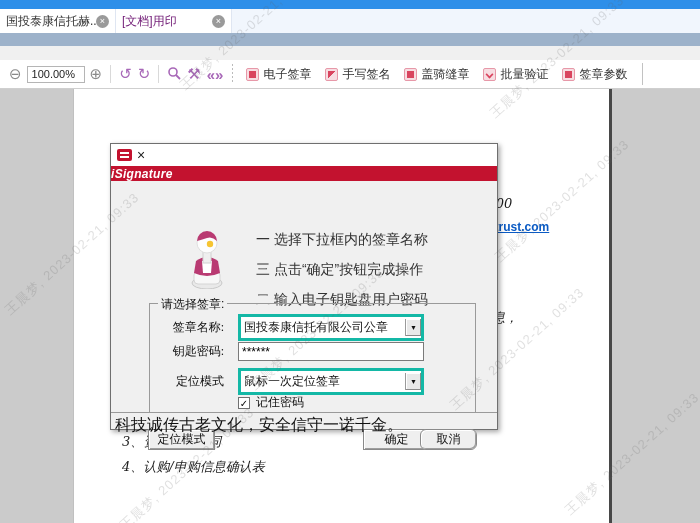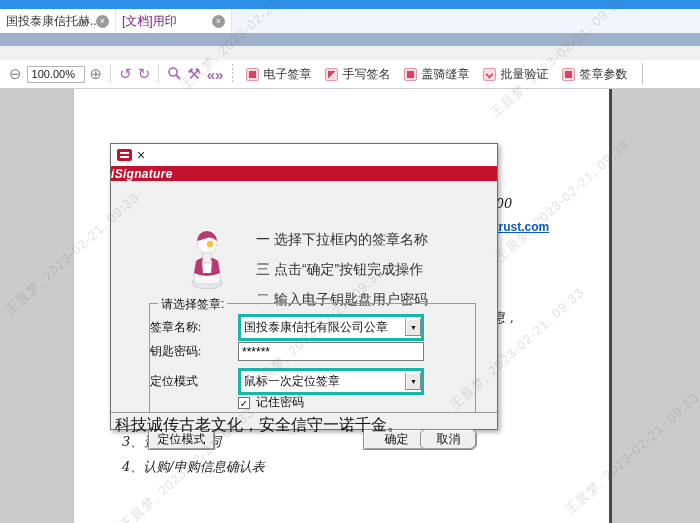--- a/index.html
+++ b/index.html
@@ -49,21 +49,21 @@
   .brand { color:#fff; font-size:12px; font-weight:bold; font-style:italic; letter-spacing:.3px; }
   .dlg-body { position:relative; height:232px; }
 
   .mascot { position:absolute; left:75px; top:50px; width:42px; height:58px; }
   .steps { position:absolute; left:145px; top:50px; }
   .step { font-size:14px; color:#333; margin-bottom:12px; white-space:nowrap; }
 
   .groupbox { position:absolute; left:38px; top:122px; width:327px; height:118px; border:1px solid #9a9a9a; }
   .group-label { position:absolute; left:8px; top:-8px; background:#f0f0f0; padding:0 3px; font-size:12px; color:#111; }
   .frow { position:absolute; left:0; width:100%; display:flex; align-items:center; }
-  .flabel { width:88px; font-size:12px; color:#111; padding-right:8px;font-family:Liberation Serif, serif; }
+  .flabel { width:88px; text-align:right; font-size:12px; color:#111; padding-right:14px;font-family:Liberation Serif, serif; }
   .combo { width:186px; height:27px; background:#fff; border:3px solid #14b8a6; display:flex; align-items:center; cursor:pointer; }
   .combo-text { flex:1; font-size:12px; color:#111; padding:0 3px; white-space:nowrap; overflow:hidden; }
   .combo-btn { width:16px; height:17px; background:#e9e9e9; border-left:1px solid #9a9a9a; box-shadow:inset -1px -1px 0 #8a8a8a, inset 1px 1px 0 #fff; font-size:7px; color:#111; display:flex; align-items:center; justify-content:center; }
   .txt-input { width:186px; height:19px; background:#fff; border:1px solid #7a7a7a; font-size:12px; padding:0 3px; font-family:"Liberation Sans",sans-serif; }
   .chk { width:12px; height:12px; background:#fff; border:1px solid #707070; font-size:10px; line-height:11px; text-align:center; color:#000; cursor:pointer; }
   .chk-label { font-size:12px; color:#111; margin-left:6px; }
 
   .win-btn { position:absolute; height:21px; background:#efefef; border:1px solid #8a8a8a; box-shadow:inset 1px 1px 0 #fff, inset -1px -1px 0 #9e9e9e; font-size:12px; color:#111; text-align:center; line-height:19px; cursor:pointer; font-family:"Liberation Sans",sans-serif; }
 
   .dlg-status { position:absolute; left:0; bottom:0; width:100%; height:17px; border-top:1px solid #9a9a9a; font-size:16px; color:#111; padding:2px 4px 0 4px; background:#f0f0f0; white-space:nowrap; }

